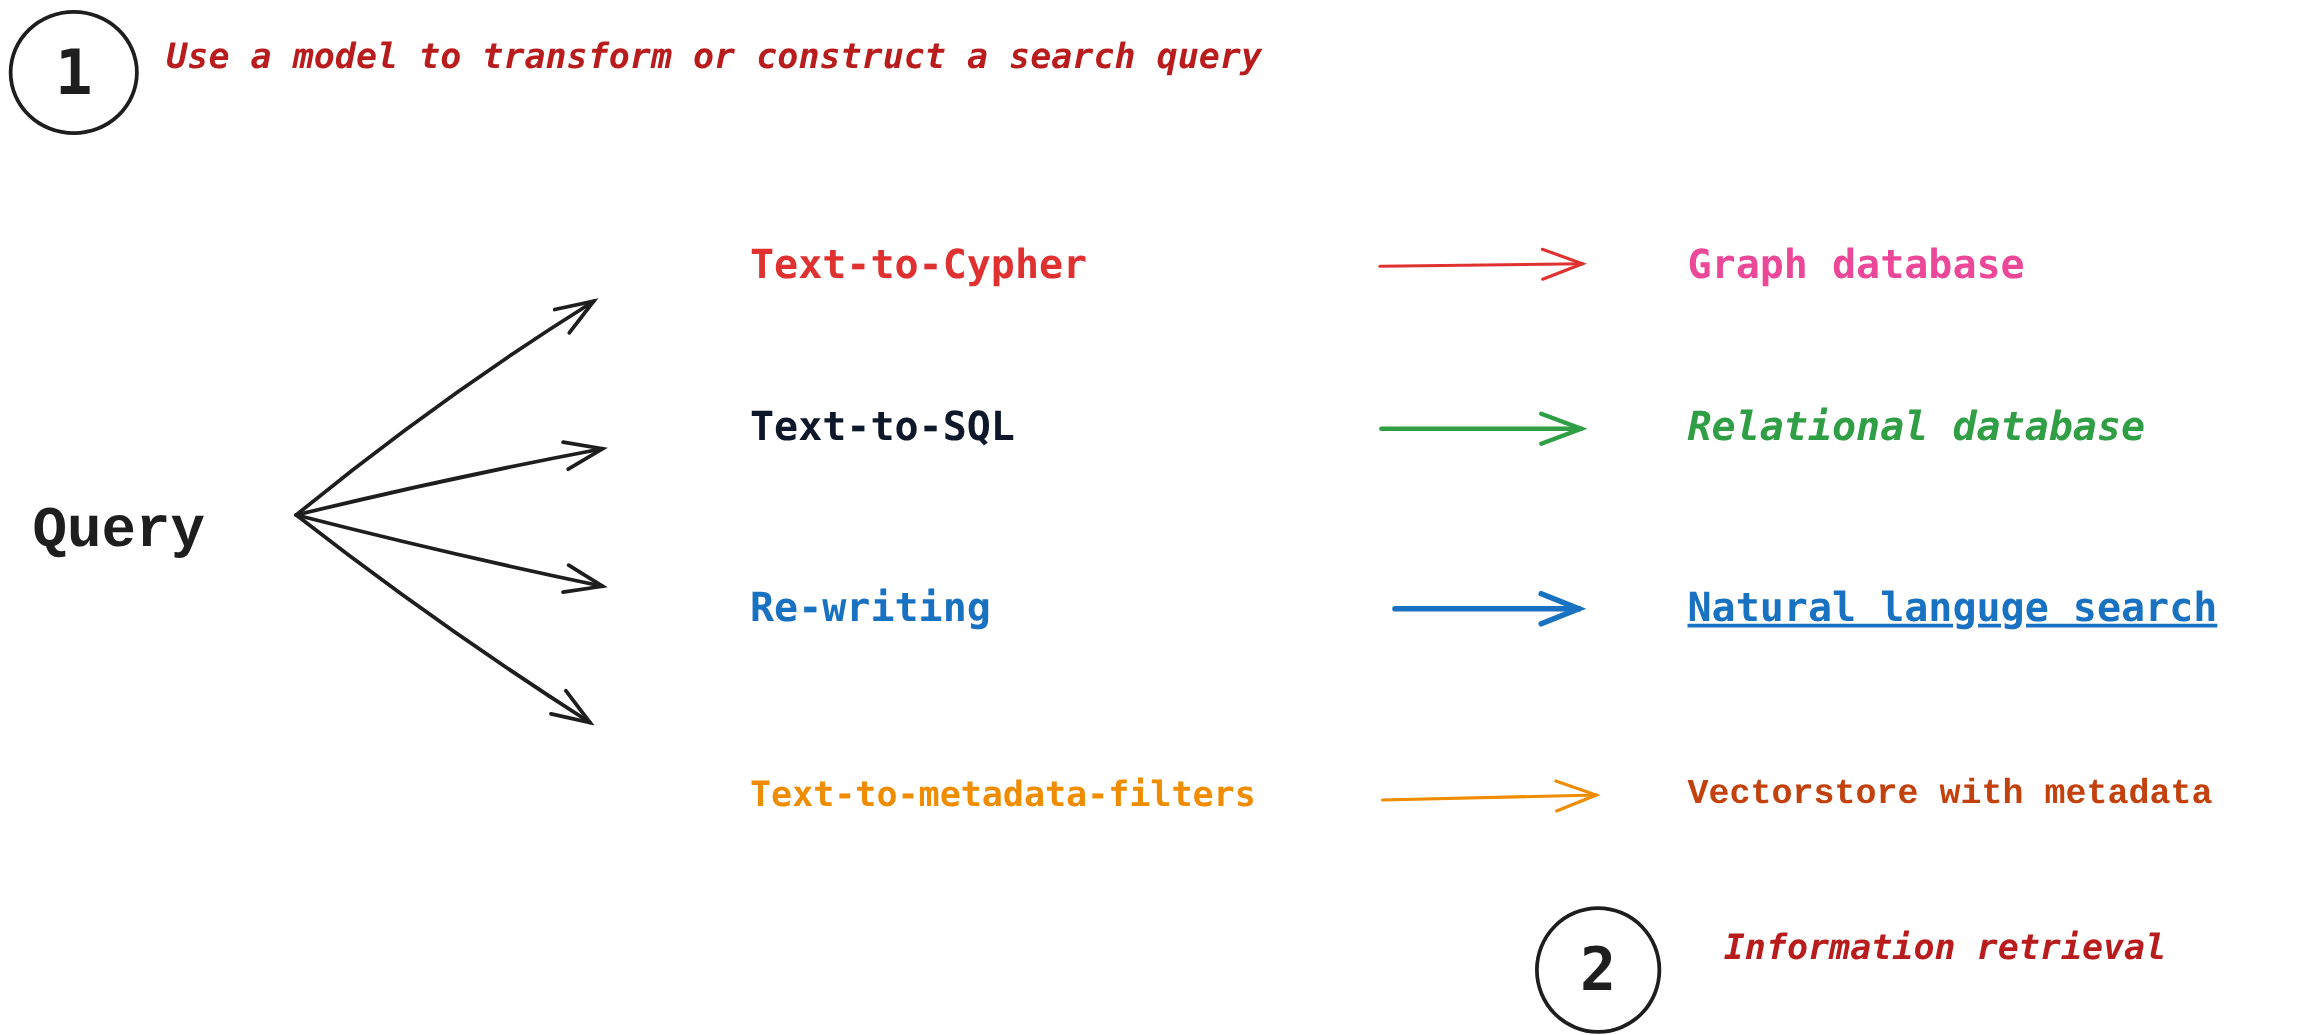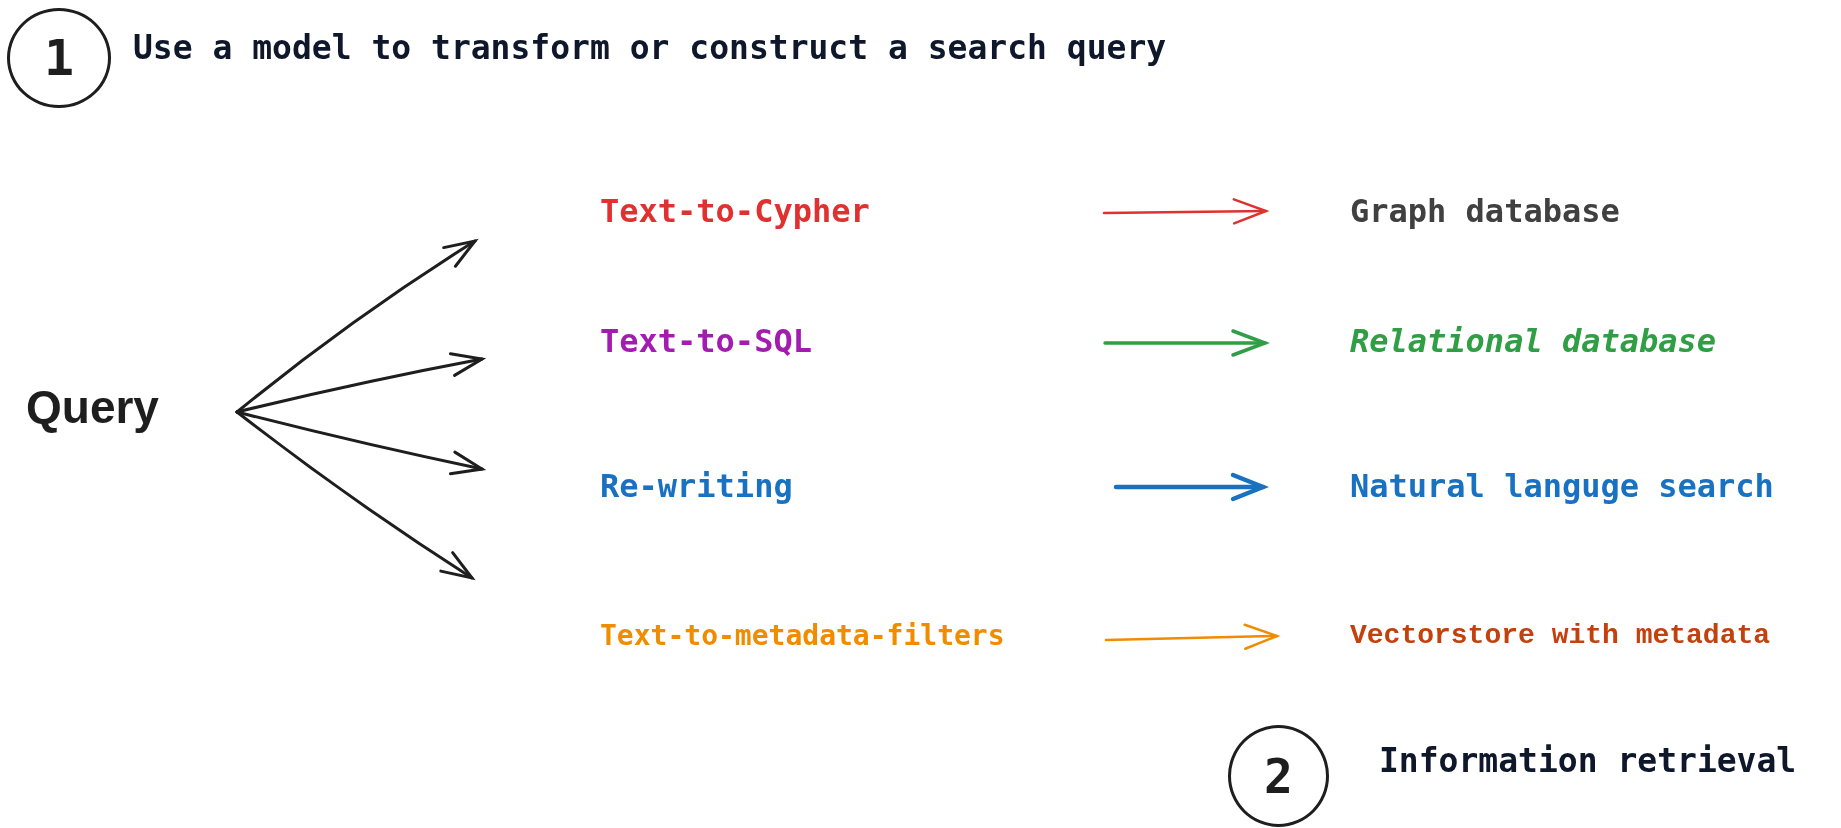--- a/index.html
+++ b/index.html
@@ -19,30 +19,31 @@
     border-radius:50%;
     display:flex; align-items:center; justify-content:center;
     font-weight:700;
     background:#ffffff;
   }
   .badge-1 { left:7px; top:8px; width:98px; height:94px; font-size:50px; }
   .badge-2 { left:1228px; top:725px; width:95px; height:96px; font-size:48px; }
 
   .step-title {
     font-weight:700;
-    font-size:33px;
+    font-size:28px;
     line-height:1;
-    color:#0f172a;
+    color:#b91c1c;
+    font-style:italic;
   }
   .title-1 { left:133px; top:31px; }
   .title-2 { left:1379px; top:744px; }
 
   .query-label {
-    left:26px; top:382px;
-    font-family:Liberation Sans, sans-serif;
+    left:26px; top:400px;
+    font-family:Liberation Mono, monospace;
     font-weight:700;
     font-size:46px;
     line-height:1.1;
     color:#1e1e1e;
   }
 
   .row-label {
     font-weight:700;
     font-size:32px;
     line-height:1;
@@ -96,27 +97,27 @@
   </svg>
 
   <div class="step-badge badge-1">
     <span>1</span>
   </div>
   <div class="abs step-title title-1">Use a model to transform or construct a search query</div>
 
   <div class="abs query-label">Query</div>
 
   <div class="abs row-label method r1" style="color: rgb(224, 49, 49);">Text-to-Cypher</div>
-  <div class="abs row-label target r1" style="color: #404040;">Graph database</div>
+  <div class="abs row-label target r1" style="color: #ec4899;">Graph database</div>
 
-  <div class="abs row-label method r2" style="color: #a21caf; text-align: right;">Text-to-SQL</div>
+  <div class="abs row-label method r2" style="color: #0f172a; text-align: right;">Text-to-SQL</div>
   <div class="abs row-label target r2" style="color: rgb(47, 158, 68); font-style: italic;">Relational database</div>
 
   <div class="abs row-label method r3" style="color: rgb(25, 113, 194); text-align: right;">Re-writing</div>
-  <div class="abs row-label target r3" style="color: rgb(25, 113, 194);">Natural languge search</div>
+  <div class="abs row-label target r3" style="color: rgb(25, 113, 194); text-decoration: underline;">Natural languge search</div>
 
   <div class="abs row-label method r4" style="color: rgb(240, 140, 0);">Text-to-metadata-filters</div>
   <div class="abs row-label target r4" style="color: #c2410c; font-family: Liberation Mono, monospace;">Vectorstore with metadata</div>
 
   <div class="step-badge badge-2">
     <span>2</span>
   </div>
   <div class="abs step-title title-2">Information retrieval</div>
 
 </div>

